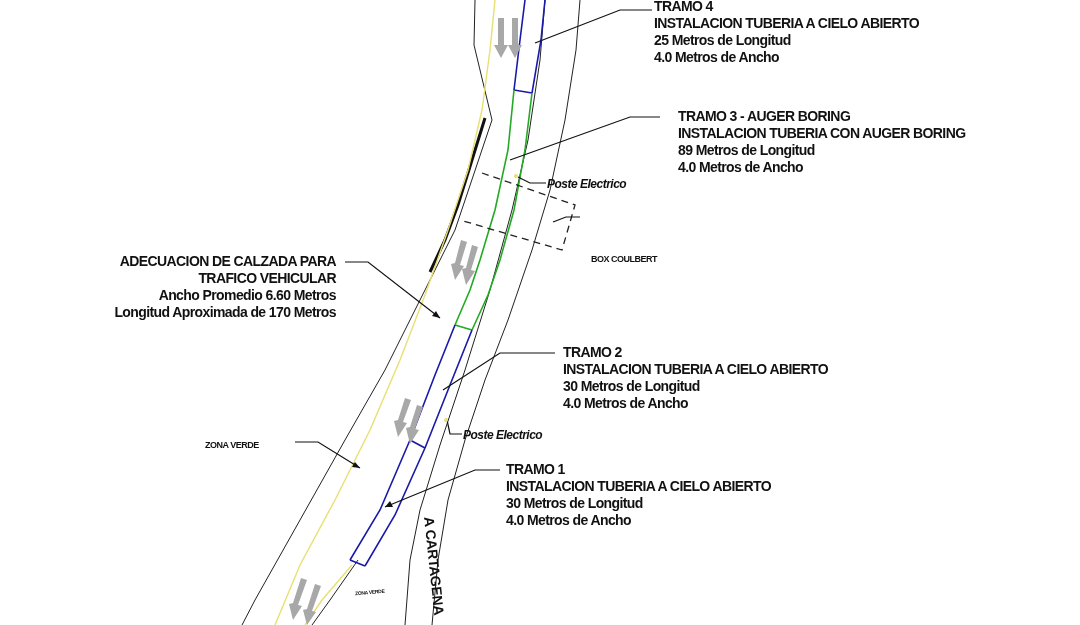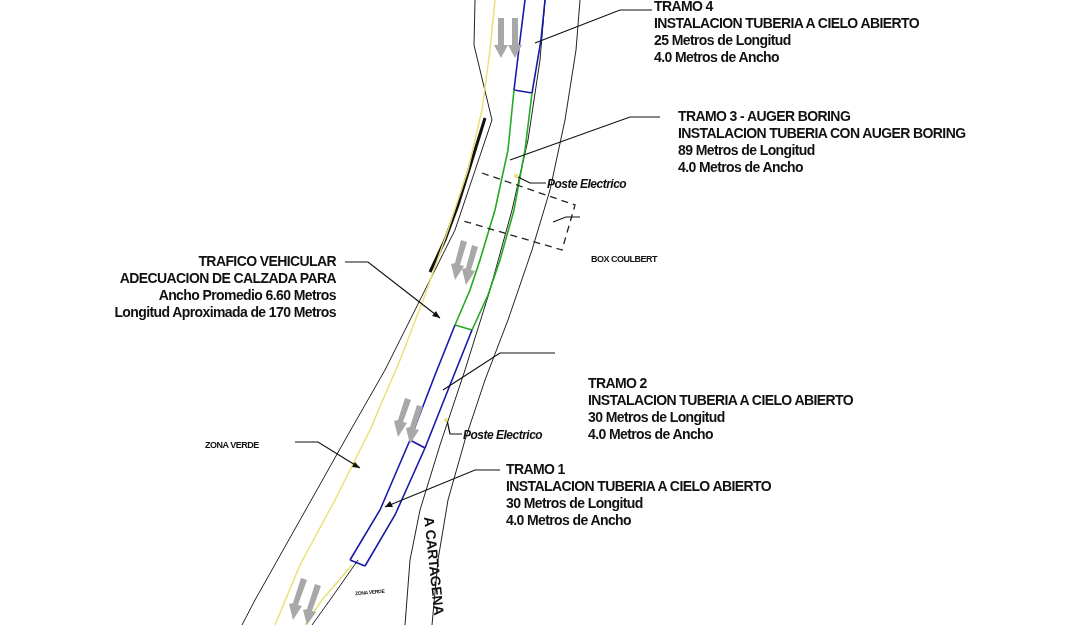--- a/index.html
+++ b/index.html
@@ -129,27 +129,27 @@
   <div>INSTALACION TUBERIA CON AUGER BORING</div>
   <div>89 Metros de Longitud</div>
   <div>4.0 Metros de Ancho</div>
 </div>
 
 <div class="lbl small" style="left:547px; top:176px;">Poste Electrico</div>
 
 <div class="lbl tiny" style="left:591px; top:211px;margin-top:40px;">BOX COULBERT</div>
 
 <div class="lbl right" style="right:744px; top:253px;">
+  <div>ADECUACION DE CALZADA PARA</div>
   <div>TRAFICO VEHICULAR</div>
-  <div>ADECUACION DE CALZADA PARA</div>
   <div>Ancho Promedio 6.60 Metros</div>
   <div>Longitud Aproximada de 170 Metros</div>
 </div>
 
-<div class="lbl" style="left:588px; top:344px;margin-top:31px;">
+<div class="lbl" style="left:563px; top:344px;">
   <div>TRAMO 2</div>
   <div>INSTALACION TUBERIA A CIELO ABIERTO</div>
   <div>30 Metros de Longitud</div>
   <div>4.0 Metros de Ancho</div>
 </div>
 
 <div class="lbl small" style="left:463px; top:427px;">Poste Electrico</div>
 
 <div class="lbl tiny" style="left:205px; top:437px;">ZONA VERDE</div>
 

